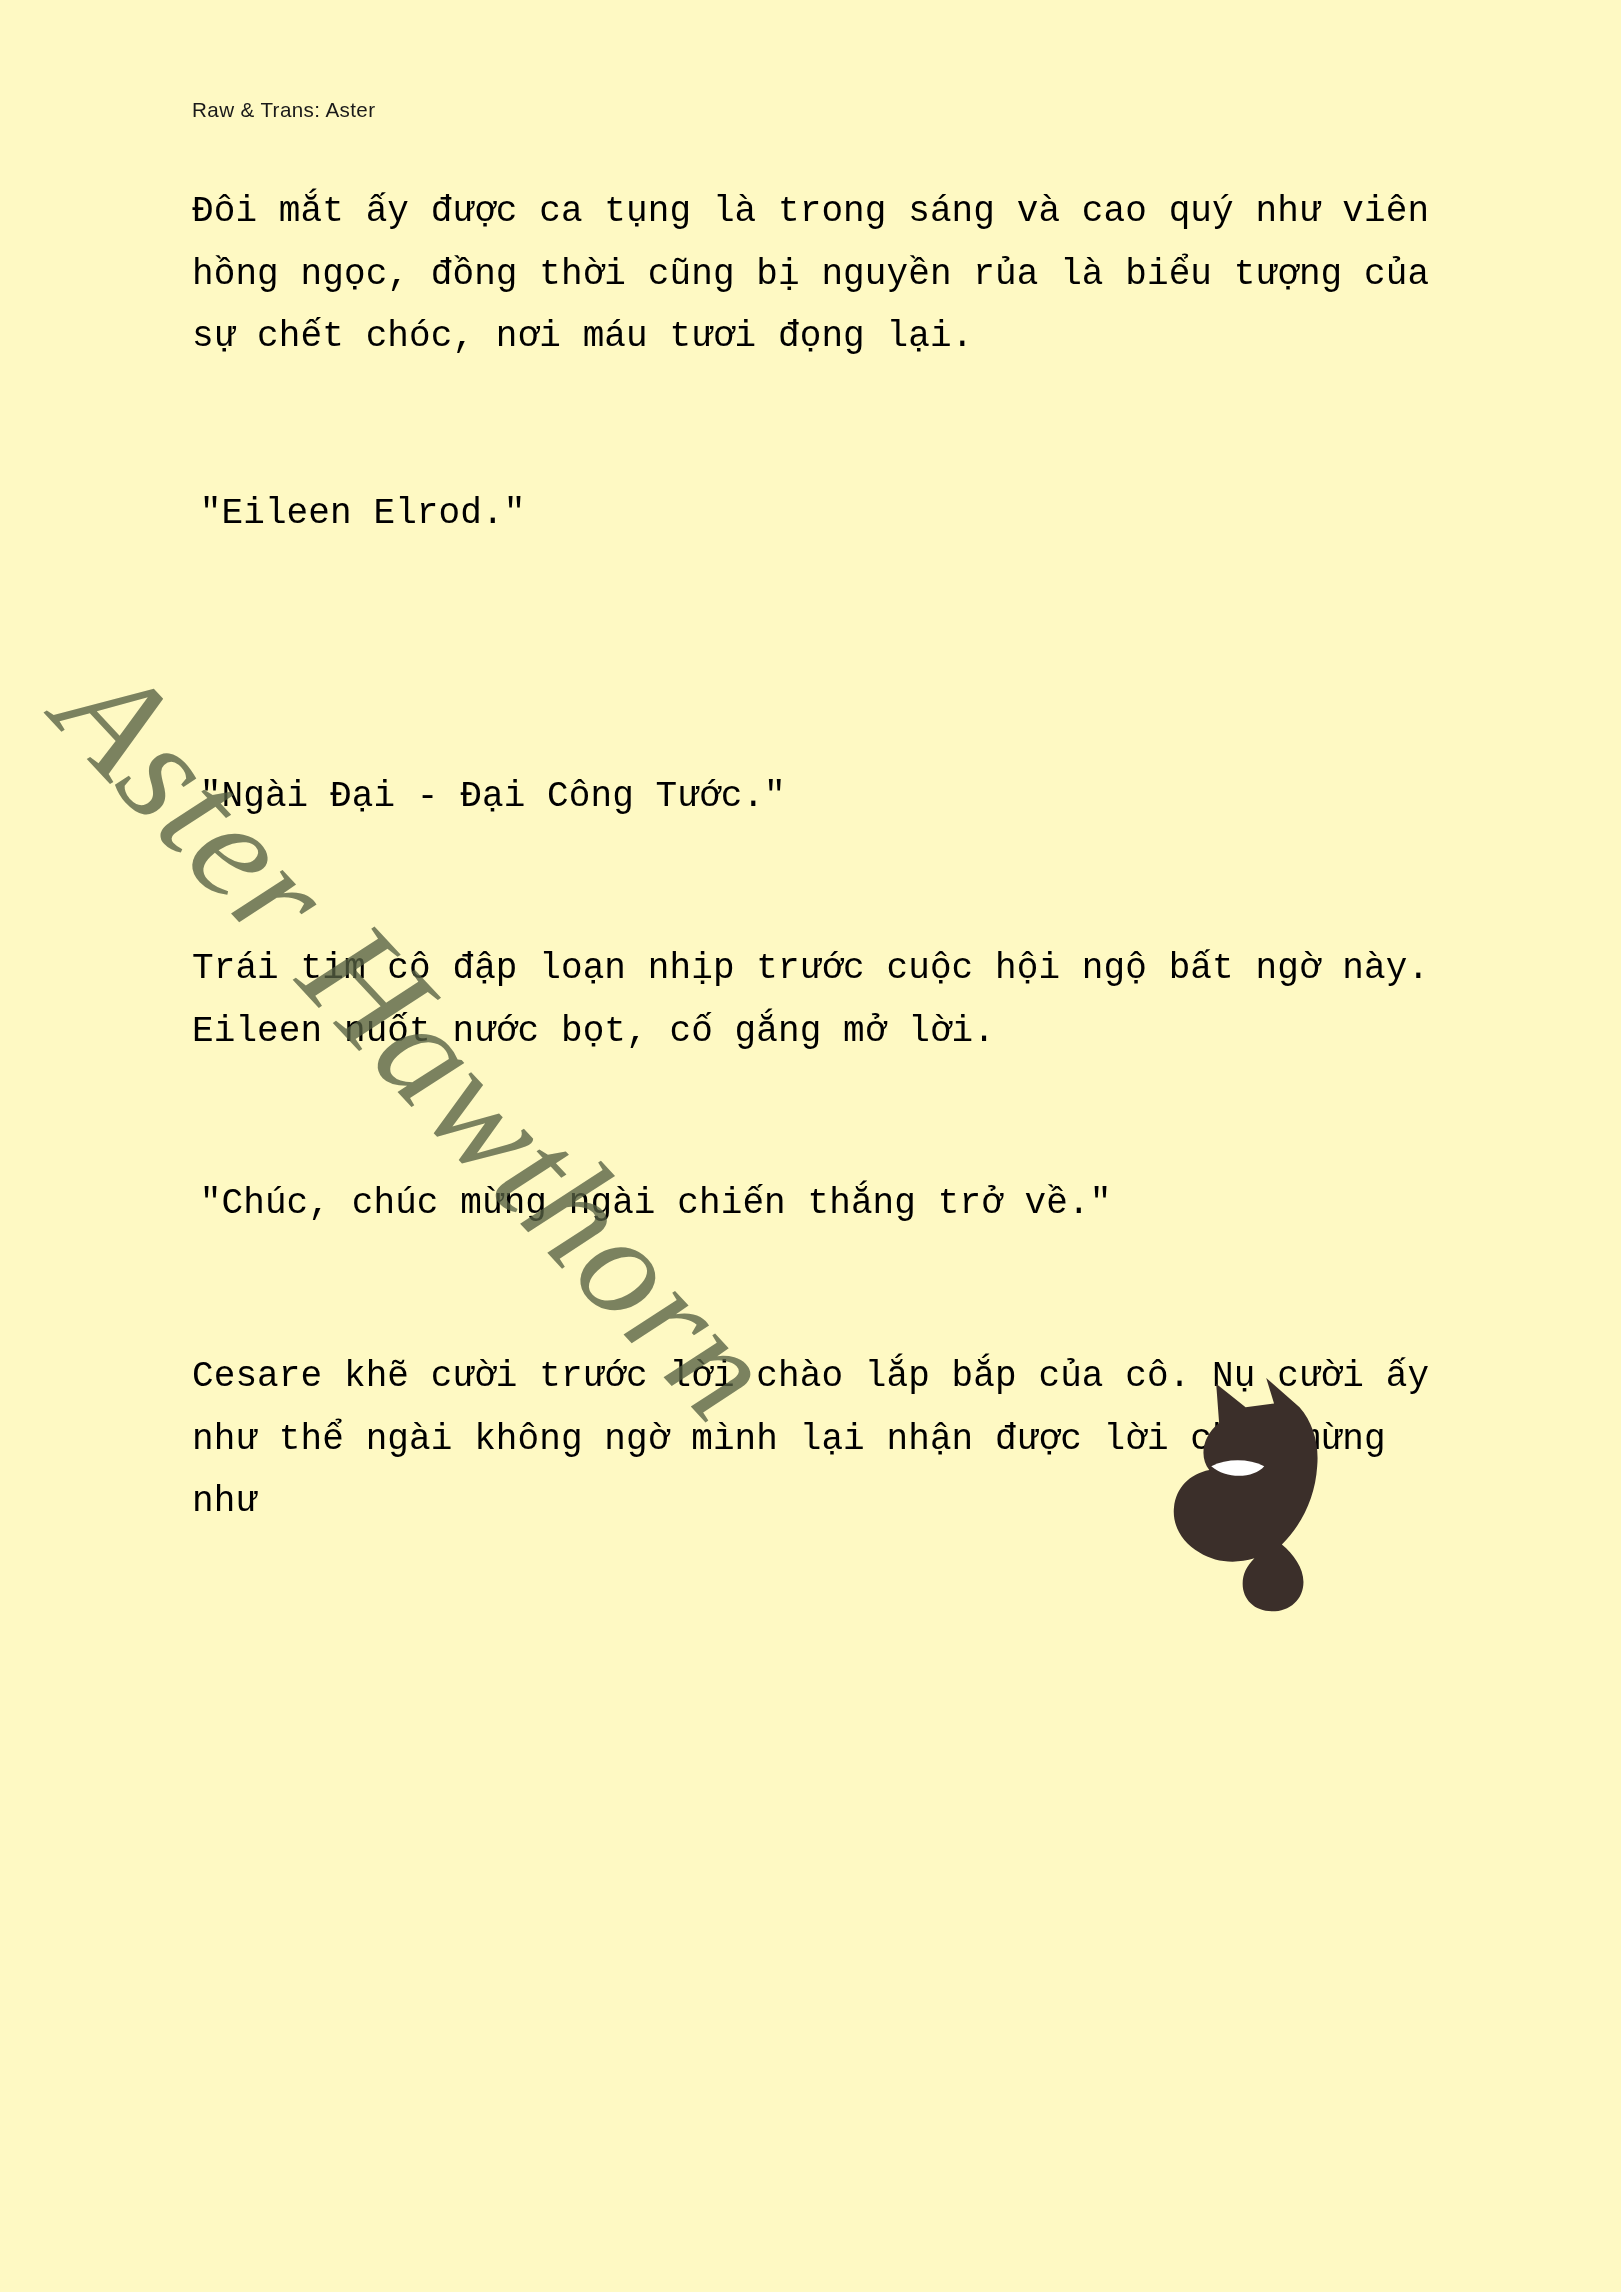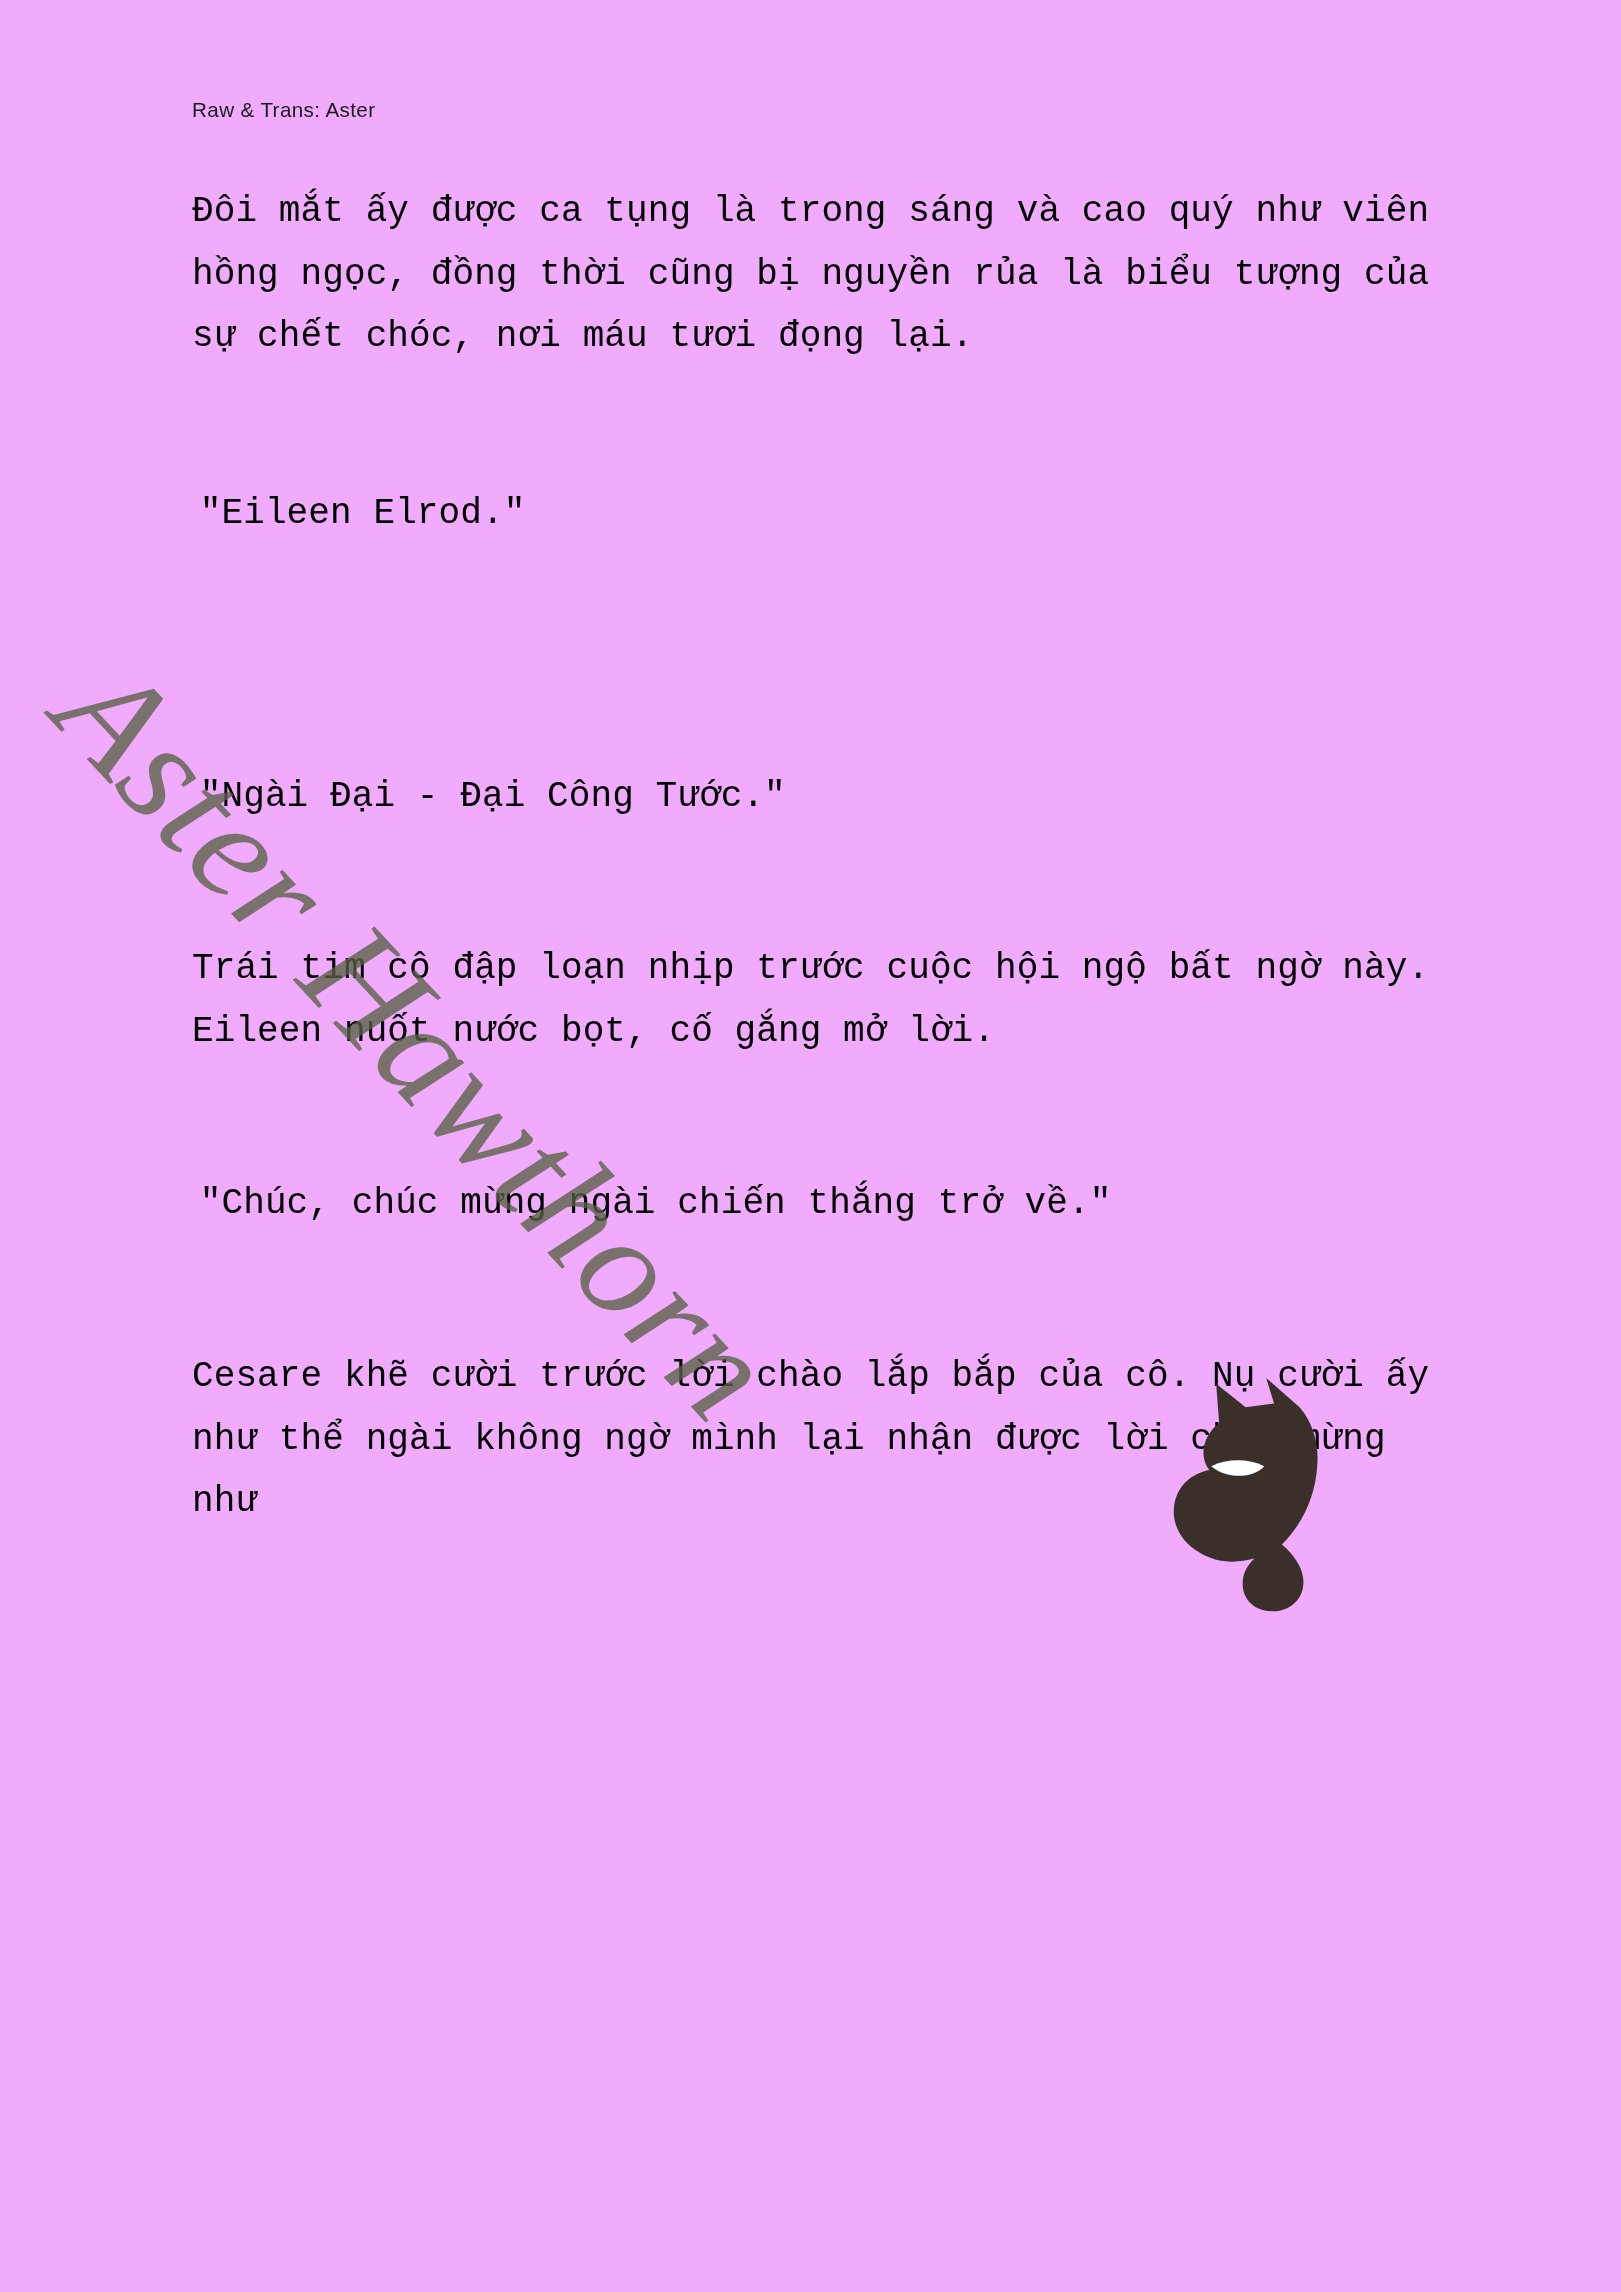--- a/index.html
+++ b/index.html
@@ -12,21 +12,21 @@
     height: 2293px;
     position: relative;
     overflow: hidden;
     font-family: "Liberation Serif", serif;
     color: #000000;
   }
 
   .page {
     position: absolute;
     inset: 0;
-    background: #f0abfc;
+    background: #fef9c3;
   }
 
   .header {
     position: absolute;
     left: 192px;
     top: 98px;
     font-family: "Liberation Sans", sans-serif;
     font-size: 20.6px;
     letter-spacing: 0.4px;
     color: #1a1a1a;

